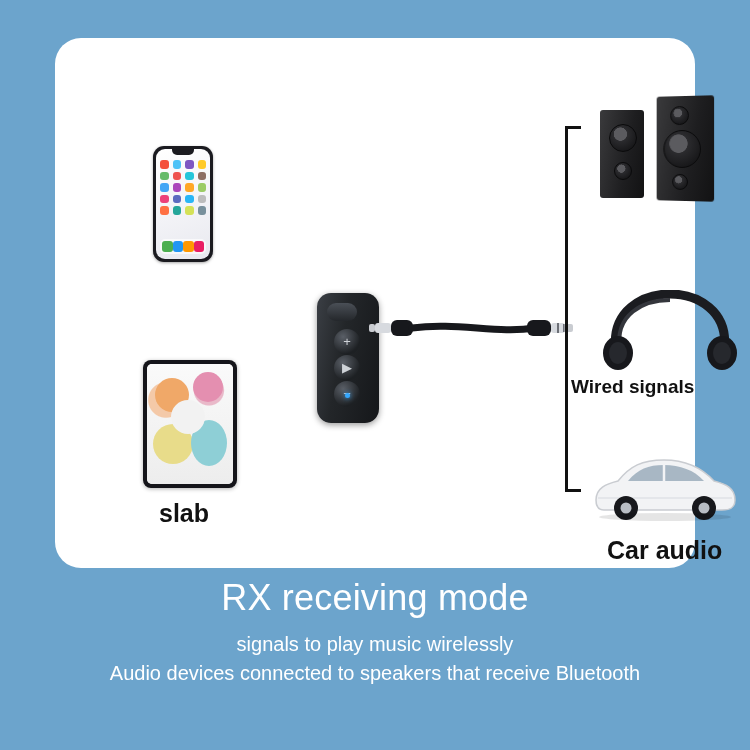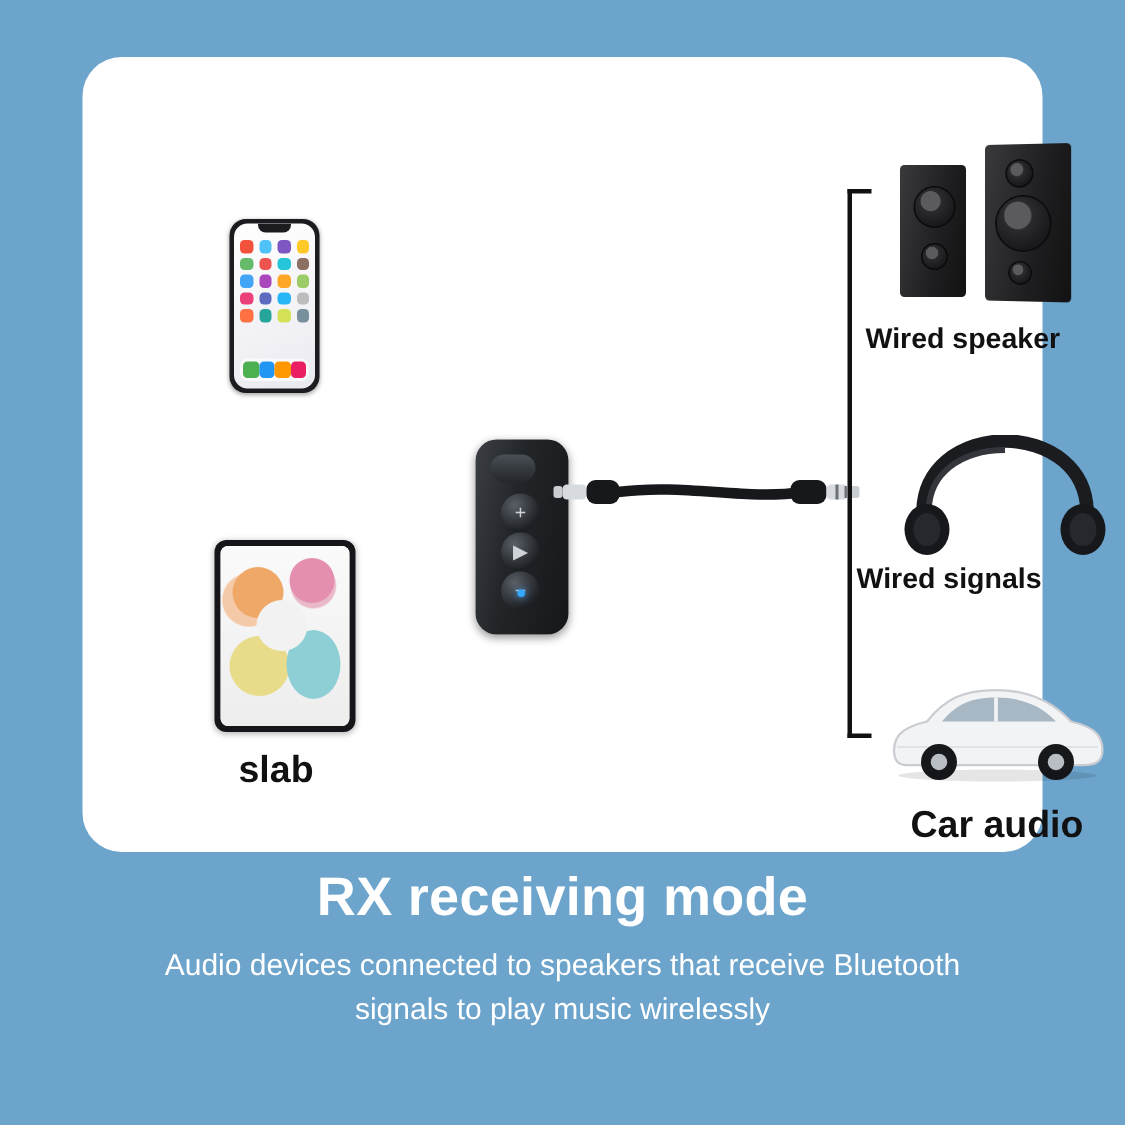--- a/index.html
+++ b/index.html
@@ -251,21 +251,21 @@
   .footer {
     position: absolute;
     left: 0;
     top: 578px;
     width: 750px;
     color: #ffffff;
     text-align: center;
   }
   .footer-title {
     font-size: 36px;
-    font-weight: bold;
+    font-weight: normal;
     letter-spacing: 0.2px;
     line-height: 1.1;
     margin: 0 0 12px 0;
   }
   .footer-sub {
     font-size: 20px;
     line-height: 1.45;
     margin: 0 auto;
     width: 640px;
   }
@@ -359,21 +359,20 @@
       <div class="spk spk-small">
         <div class="driver" style="left:9px; top:14px; width:26px; height:26px;"></div>
         <div class="driver" style="left:14px; top:52px; width:16px; height:16px;"></div>
       </div>
       <div class="spk spk-big">
         <div class="driver" style="left:14px; top:10px; width:17px; height:17px;"></div>
         <div class="driver" style="left:7px; top:34px; width:36px; height:36px;"></div>
         <div class="driver" style="left:16px; top:78px; width:14px; height:14px;"></div>
       </div>
     </div>
-    <div class="label lbl-wired-speaker">Wired speaker</div>
 
     <div class="headphones">
       <svg width="140" height="82" viewBox="0 0 140 82">
         <path d="M16,62 C10,20 44,4 70,4 C96,4 130,20 124,62" stroke="#1b1c20" stroke-width="9" fill="none" stroke-linecap="round"></path>
         <path d="M20,60 C14,24 44,10 70,10" stroke="#34363c" stroke-width="4" fill="none"></path>
         <ellipse cx="18" cy="63" rx="15" ry="17" fill="#17181c"></ellipse>
         <ellipse cx="122" cy="63" rx="15" ry="17" fill="#17181c"></ellipse>
         <ellipse cx="18" cy="63" rx="9" ry="11" fill="#26282d"></ellipse>
         <ellipse cx="122" cy="63" rx="9" ry="11" fill="#26282d"></ellipse>
       </svg>
@@ -392,17 +391,17 @@
         <circle cx="114" cy="60" r="5.5" fill="#b9bec5"></circle>
         <ellipse cx="75" cy="69" rx="66" ry="4" fill="#000" opacity="0.10"></ellipse>
       </svg>
     </div>
     <div class="label lbl-car-audio">Car audio</div>
 
   </div>
 
   <div class="footer">
     <div class="footer-title">RX receiving mode</div>
+    <div class="footer-sub">signals to play music wirelessly</div>
     <div class="footer-sub">Audio devices connected to speakers that receive Bluetooth</div>
-    <div class="footer-sub">signals to play music wirelessly</div>
   </div>
 
 </div>
 
 </body></html>

